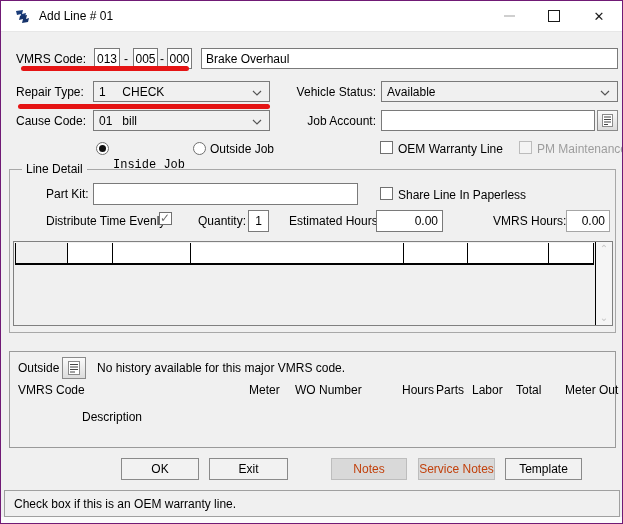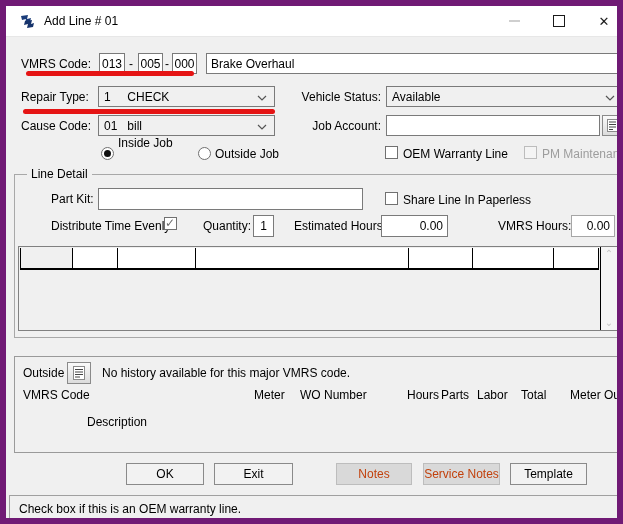--- a/index.html
+++ b/index.html
@@ -1,17 +1,17 @@
 <!DOCTYPE html>
 <html><head>
 <meta charset="utf-8">
 <style>
   html,body{margin:0;padding:0;}
   body{font-family:"Liberation Sans","DejaVu Sans",sans-serif;font-size:12px;color:#000;background:#888;}
-  #window{position:relative;width:623px;height:524px;background:#f0f0f0;border:6px solid #701a75;box-sizing:border-box;overflow:hidden;}
+  #window{position:relative;width:623px;height:524px;background:#f0f0f0;border:1px solid #701a75;box-sizing:border-box;overflow:hidden;}
   .abs{position:absolute;}
 
   
   .titlebar{position:absolute;left:0;top:0;width:100%;height:31px;background:#ffffff;border-bottom:1px solid #e7e7e7;box-sizing:border-box;}
   .title-text{position:absolute;left:38px;top:0;line-height:30px;font-size:12px;}
   .win-btn{position:absolute;top:0;width:40px;height:30px;display:flex;align-items:center;justify-content:center;}
   .min-glyph{width:11px;height:2px;background:#cfcfcf;}
   .max-glyph{width:10px;height:10px;border:1px solid #1a1a1a;}
   .close-glyph{font-size:13px;color:#1a1a1a;line-height:1;}
 
@@ -122,21 +122,21 @@
     <svg width="11" height="13" viewBox="0 0 11 13">
       <rect x="0.5" y="0.5" width="10" height="12" fill="#fff" stroke="#8a8a8a"></rect>
       <line x1="2" y1="3" x2="9" y2="3" stroke="#444"></line>
         <line x1="2" y1="5.5" x2="9" y2="5.5" stroke="#444"></line>
         <line x1="2" y1="8" x2="9" y2="8" stroke="#444"></line>
         <line x1="2" y1="10.5" x2="6" y2="10.5" stroke="#444"></line>
     </svg>
   </div>
 
   <div class="radio selected" style="left:95px;top:141px;"></div>
-  <span class="lbl" style="left:112px;top:130px;">Inside Job</span>
+  <span class="lbl" style="left:112px;top:157px;font-family:Liberation Mono, monospace;">Inside Job</span>
   <div class="radio" style="left:192px;top:141px;"></div>
   <span class="lbl" style="left:209px;top:141px;">Outside Job</span>
 
   <div class="checkbox" style="left:379px;top:140px;"></div>
   <span class="lbl" style="left:397px;top:141px;">OEM Warranty Line</span>
   <div class="checkbox disabled" style="left:518px;top:140px;"></div>
   <span class="lbl dis-txt" style="left:536px;top:141px;">PM Maintenance</span>
 
   <div class="groupbox" style="left:8px;top:168px;width:607px;height:164px;">
     <span class="groupbox-label">Line Detail</span>

